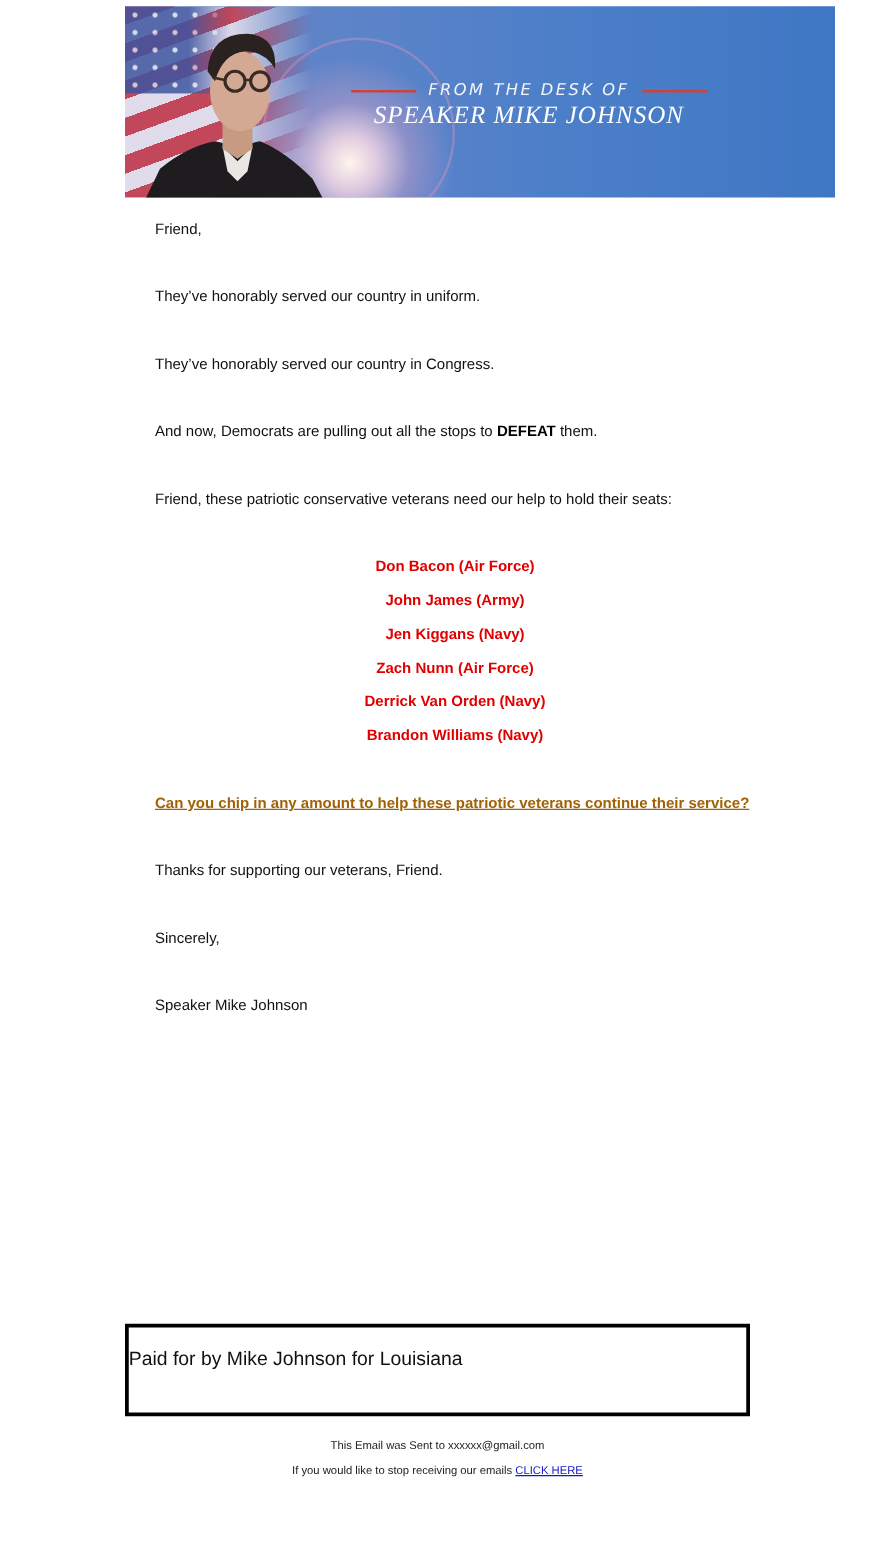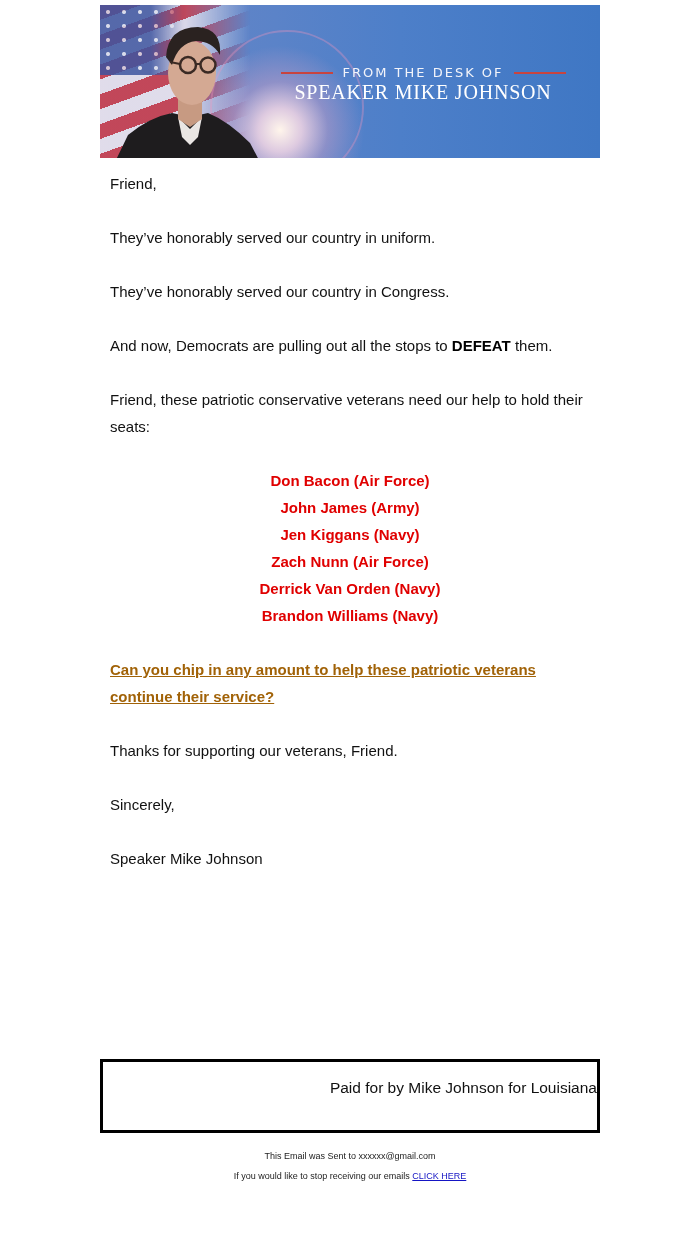--- a/index.html
+++ b/index.html
@@ -19,24 +19,25 @@
       position: absolute;
       left: 100px;
       top: 0;
       width: 500px;
     }
     
     .banner {
       position: absolute;
       left: 0;
       top: 5px;
-      width: 500px;
+      width: 568px;
       height: 153px;
       overflow: hidden;
       background: linear-gradient(90deg, #6a86c6 0%, #5b83c8 35%, #4d7fc9 60%, #3f77c4 100%);
+      font-style: italic;
     }
     .banner .flag {
       position: absolute;
       left: 0; top: 0;
       width: 150px; height: 153px;
       background:
         repeating-linear-gradient(160deg, rgba(210,60,70,0.85) 0px, rgba(210,60,70,0.85) 14px, rgba(245,235,240,0.85) 14px, rgba(245,235,240,0.85) 28px);
       -webkit-mask-image: linear-gradient(90deg, #000 55%, transparent 100%);
       mask-image: linear-gradient(90deg, #000 55%, transparent 100%);
     }
@@ -97,24 +98,24 @@
     .banner .name {
       font-family: "Liberation Serif", "DejaVu Serif", serif;
       font-size: 20px;
       letter-spacing: 0.8px;
       margin-top: 1px;
       color: #ffffff;
     }
     
     .body {
       position: absolute;
-      left: 10px;
+      left: 24px;
       top: 170px;
       width: 480px;
-      font-size: 15px;
+      font-size: 12px;
       line-height: 27px;
     }
     .body p {
       margin: 0 0 27px 0;
     }
     .body strong { font-weight: bold; color: #000; }
     .list {
       text-align: center;
       color: #e00000;
       font-weight: bold;
@@ -127,21 +128,21 @@
       text-decoration: underline;
     }
     
     .disclaimer {
       position: absolute;
       left: 0;
       top: 1059px;
       width: 494px;
       height: 68px;
       border: 3px solid #000;
-      text-align: right;
+      text-align: left;
       font-size: 15.5px;
       line-height: 20px;
       padding-top: 16px;
       box-sizing: content-box;
       height: 52px;
     }
     .footer {
       position: absolute;
       left: 0;
       top: 1146px;

